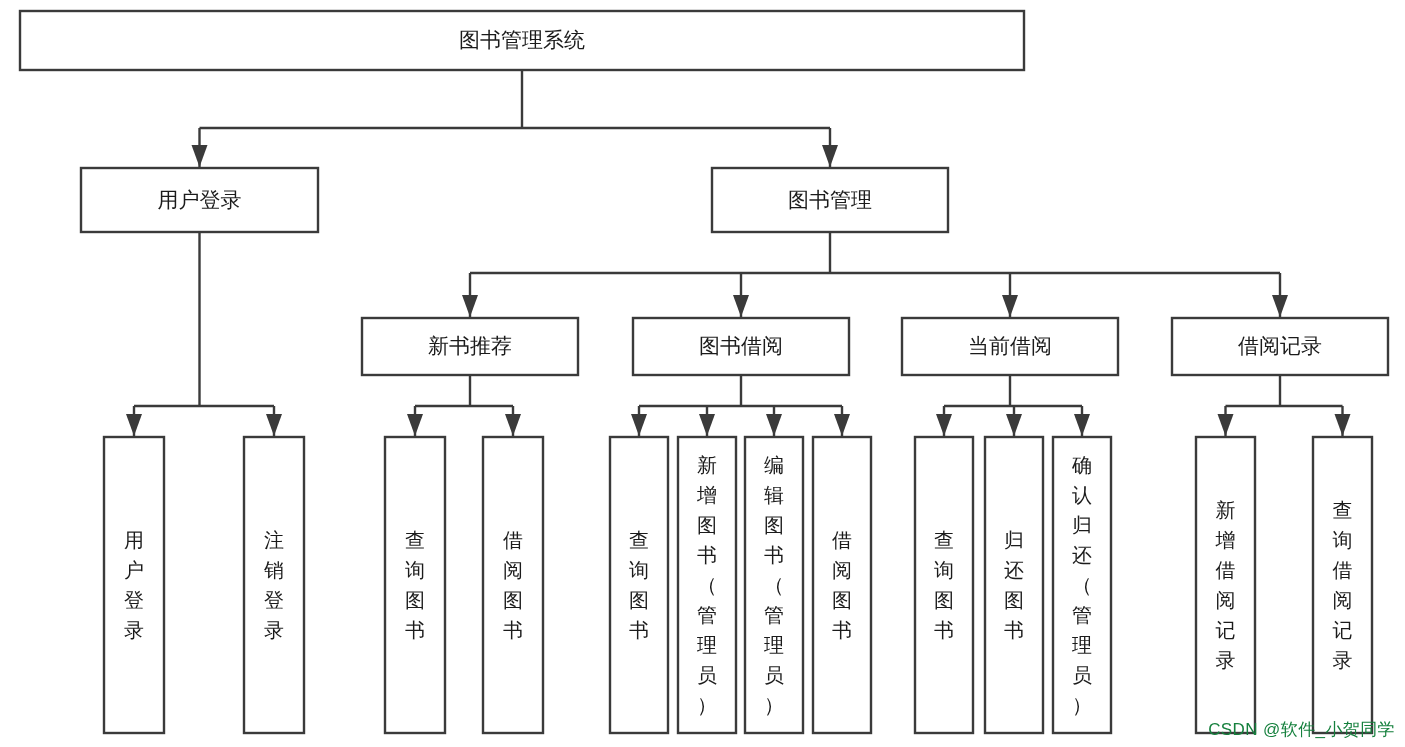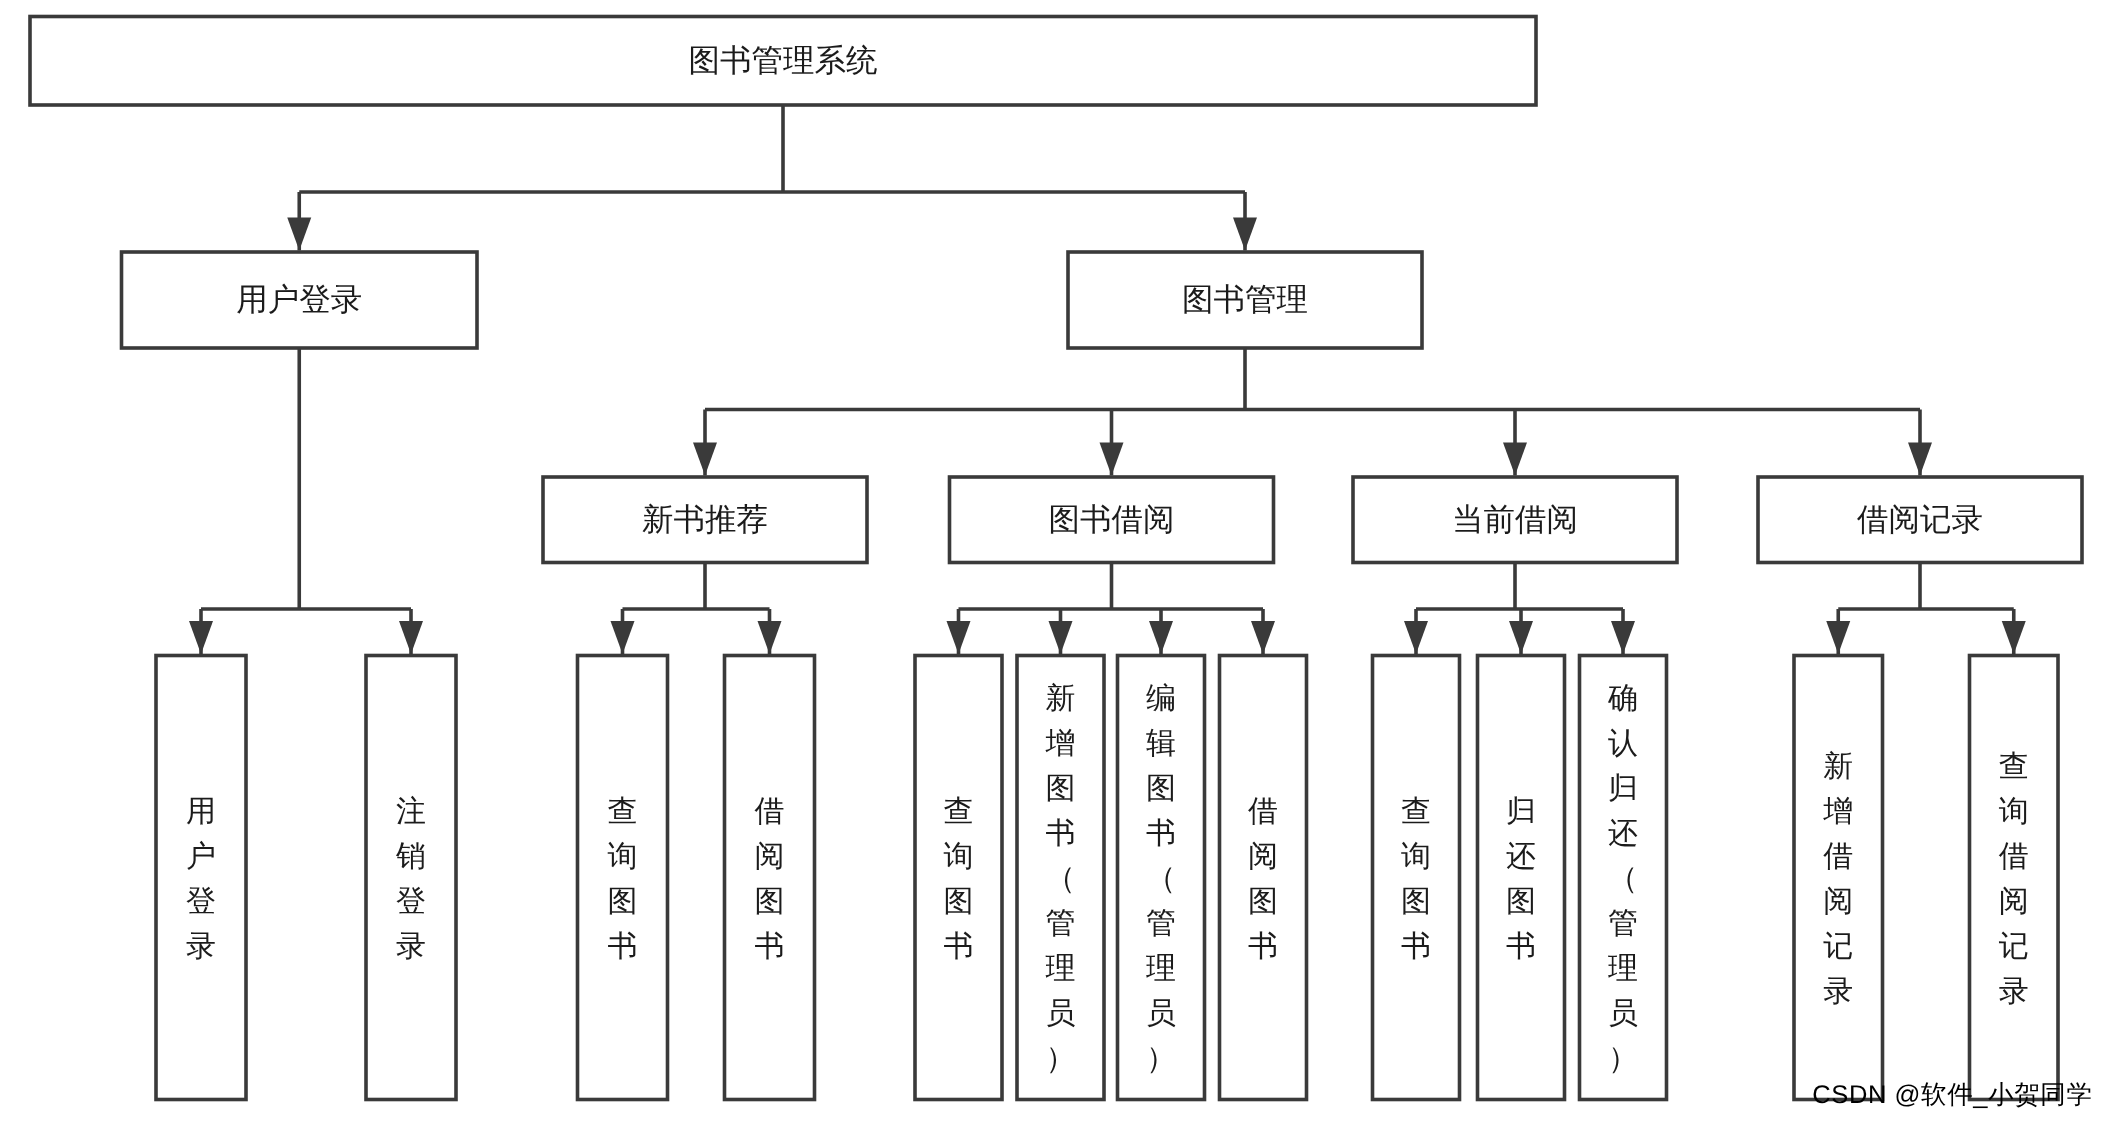--- a/index.html
+++ b/index.html
@@ -58,21 +58,21 @@
     fill: #1b1b1b;
     text-anchor: middle;
     white-space: pre;
   }
   .watermark-text {
     position: absolute;
     right: 10px;
     bottom: 6px;
     font-family: "Liberation Sans", "DejaVu Sans", sans-serif;
     font-size: 17px;
-    color: #000000;
+    color: #15803d;
     letter-spacing: 0.4px;
     user-select: none;
     pointer-events: none;
     white-space: nowrap;
   }
 </style>
 </head>
 <body>
 
 <div id="diagram-root">

